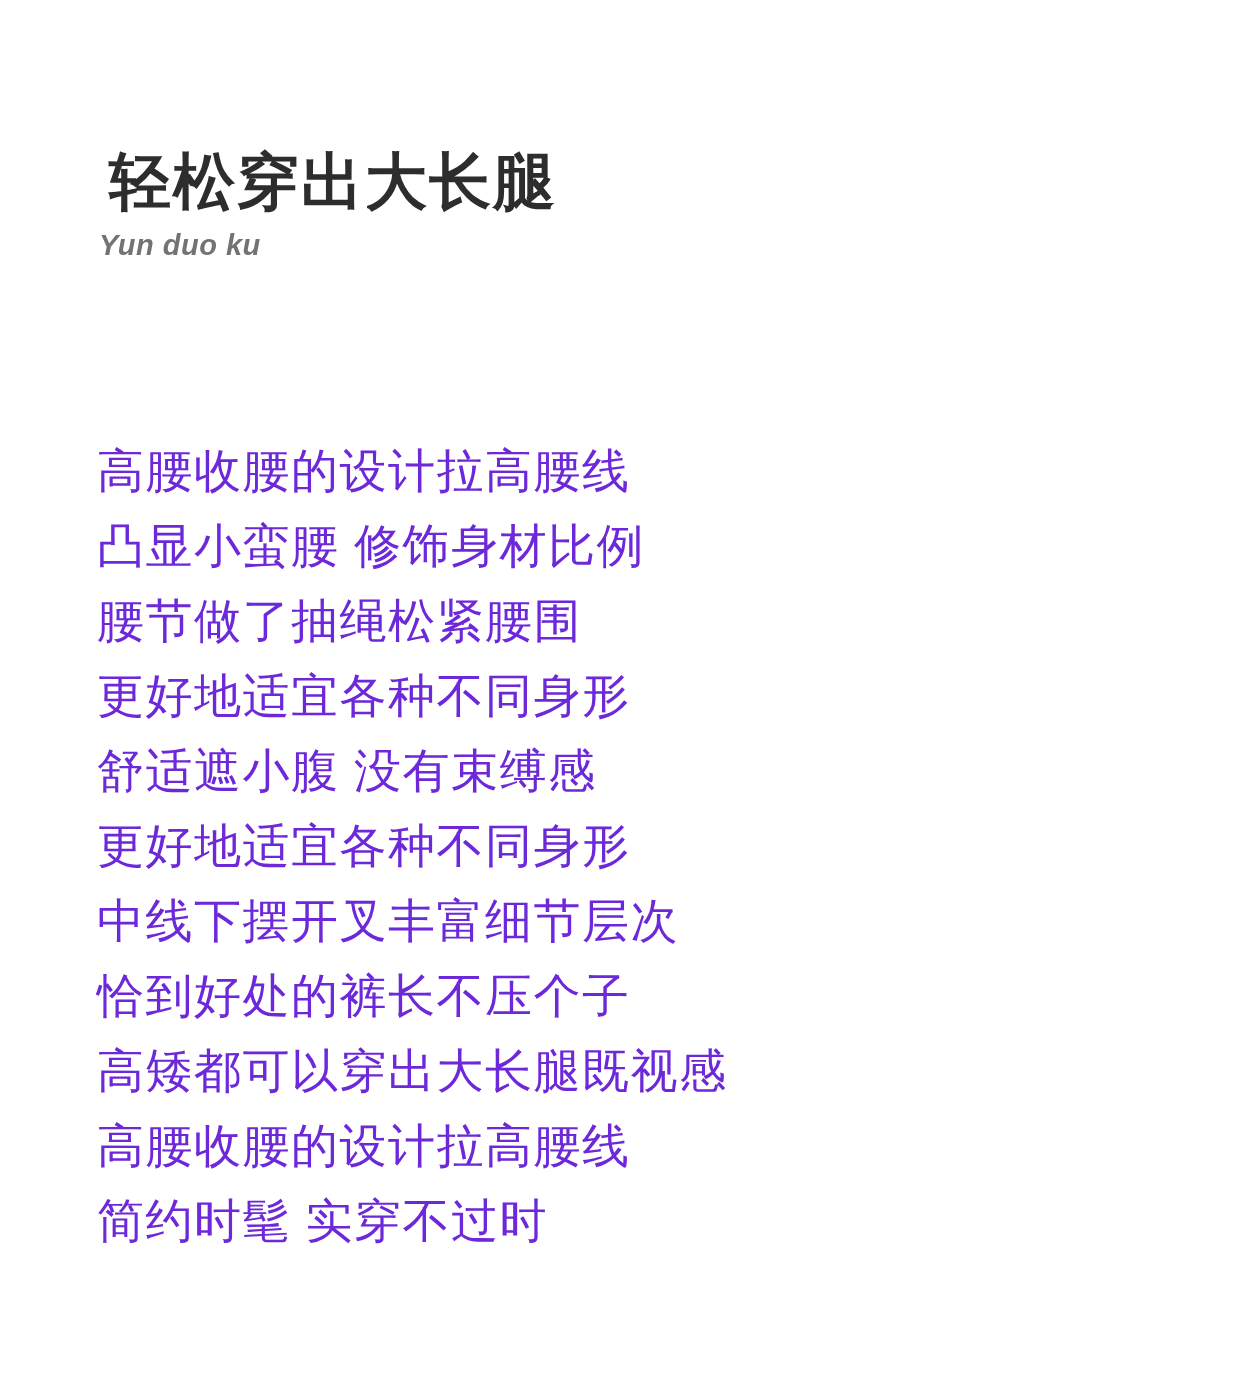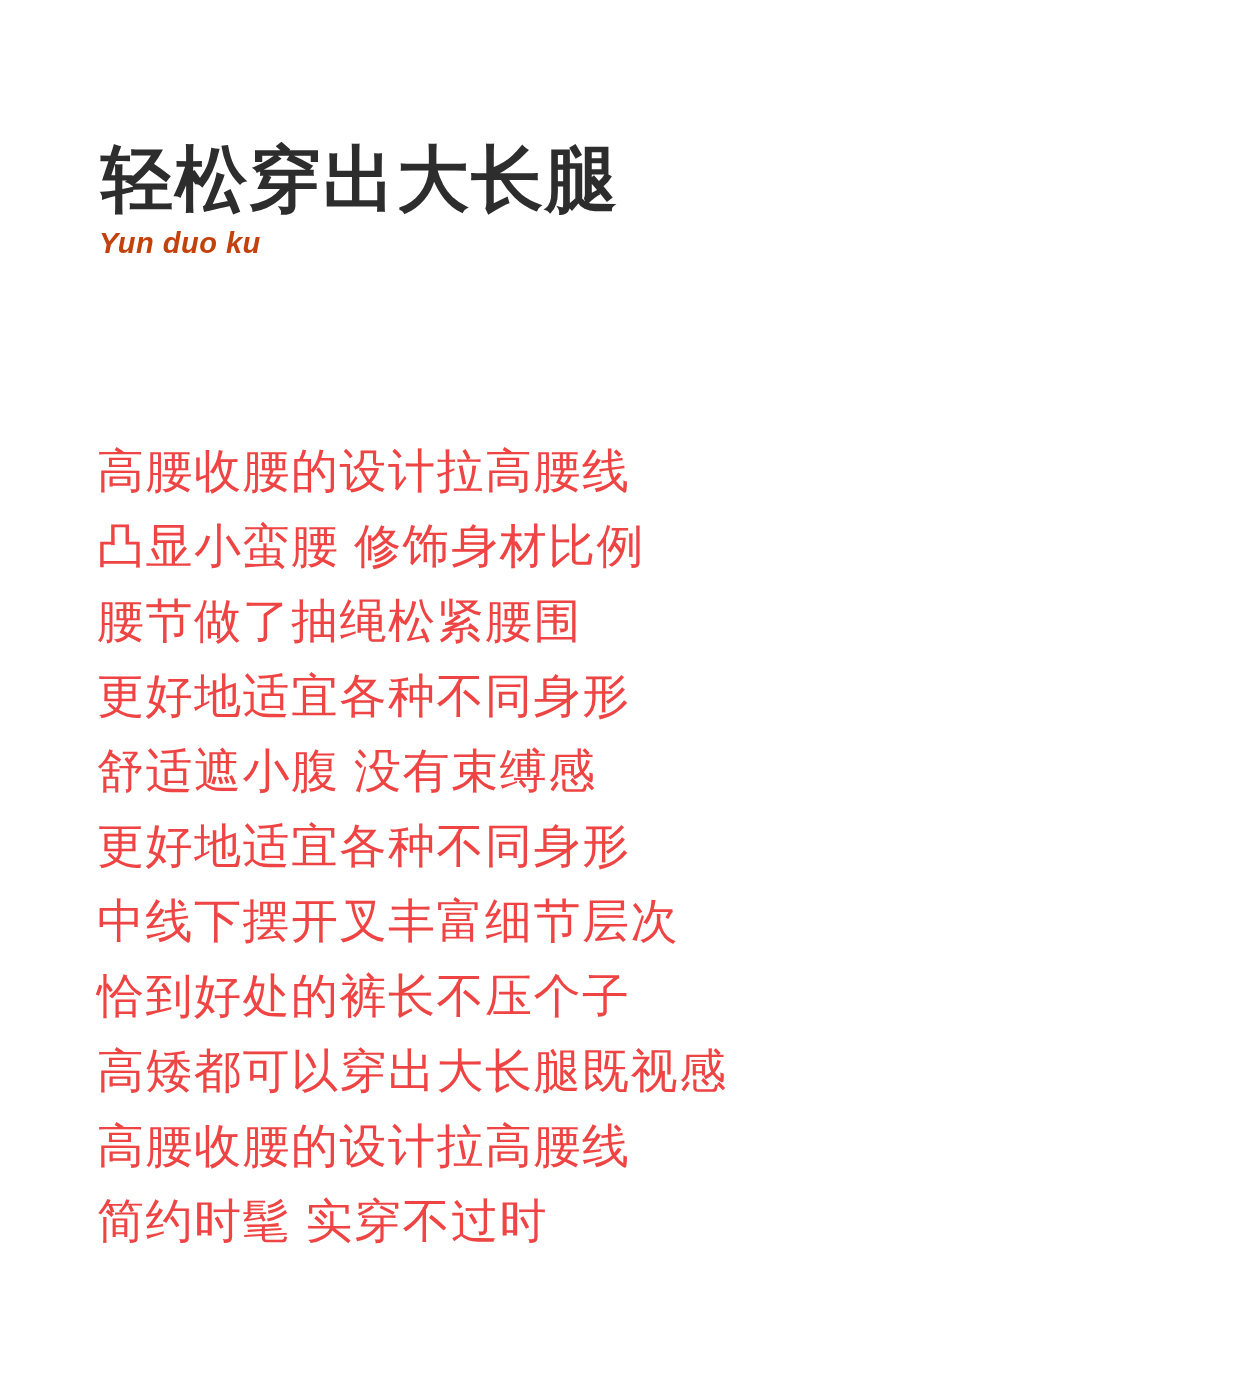--- a/index.html
+++ b/index.html
@@ -14,47 +14,47 @@
     background: #ffffff;
     overflow: hidden;
     font-family: "Liberation Sans", "DejaVu Sans", sans-serif;
   }
   .header {
     position: absolute;
     left: 97px;
     top: 134px;
   }
   .title {
-    margin: 4px;
+    margin: 12px;
     font-family: "DejaVu Serif", "Liberation Serif", serif;
     font-weight: 700;
-    font-size: 72px;
+    font-size: 62px;
     line-height: 1.15;
     color: #2d2d2d;
     letter-spacing: 2px;
   }
   .subtitle {
     margin: 6px 0 0 2px;
     font-family: "Liberation Sans", "DejaVu Sans", sans-serif;
     font-style: italic;
     font-weight: 600;
     font-size: 29px;
-    color: #c2410c;
+    color: #737373;
     letter-spacing: 0.5px;
   }
   .body-text {
     position: absolute;
     left: 97px;
     top: 433px;
   }
   .body-text p {
     margin: 0;
     font-size: 47px;
     line-height: 75px;
-    color: #ef4444;
+    color: #6d28d9;
     letter-spacing: 1.5px;
     white-space: nowrap;
   }
 </style>
 </head>
 <body>
 
 <div class="page">
   <div class="header">
     <h1 class="title">轻松穿出大长腿</h1>

